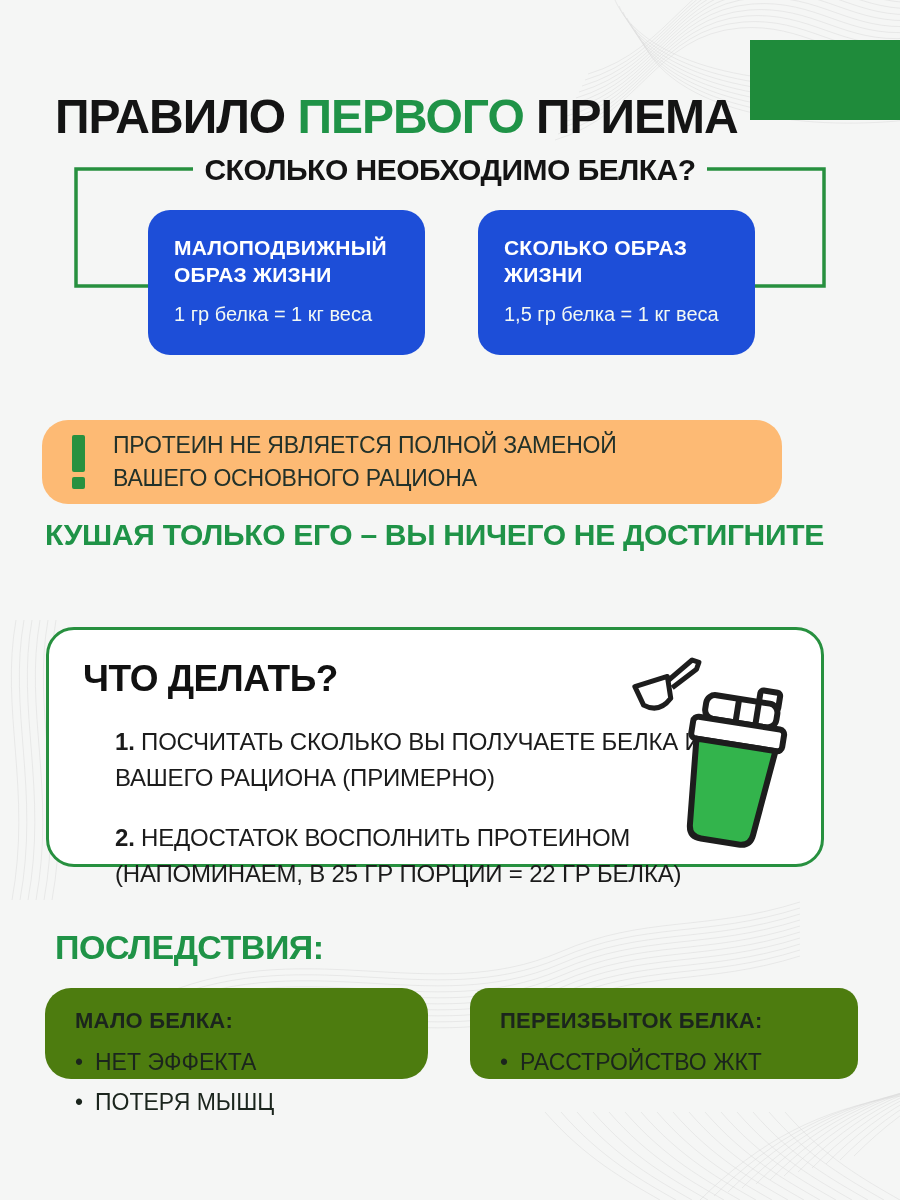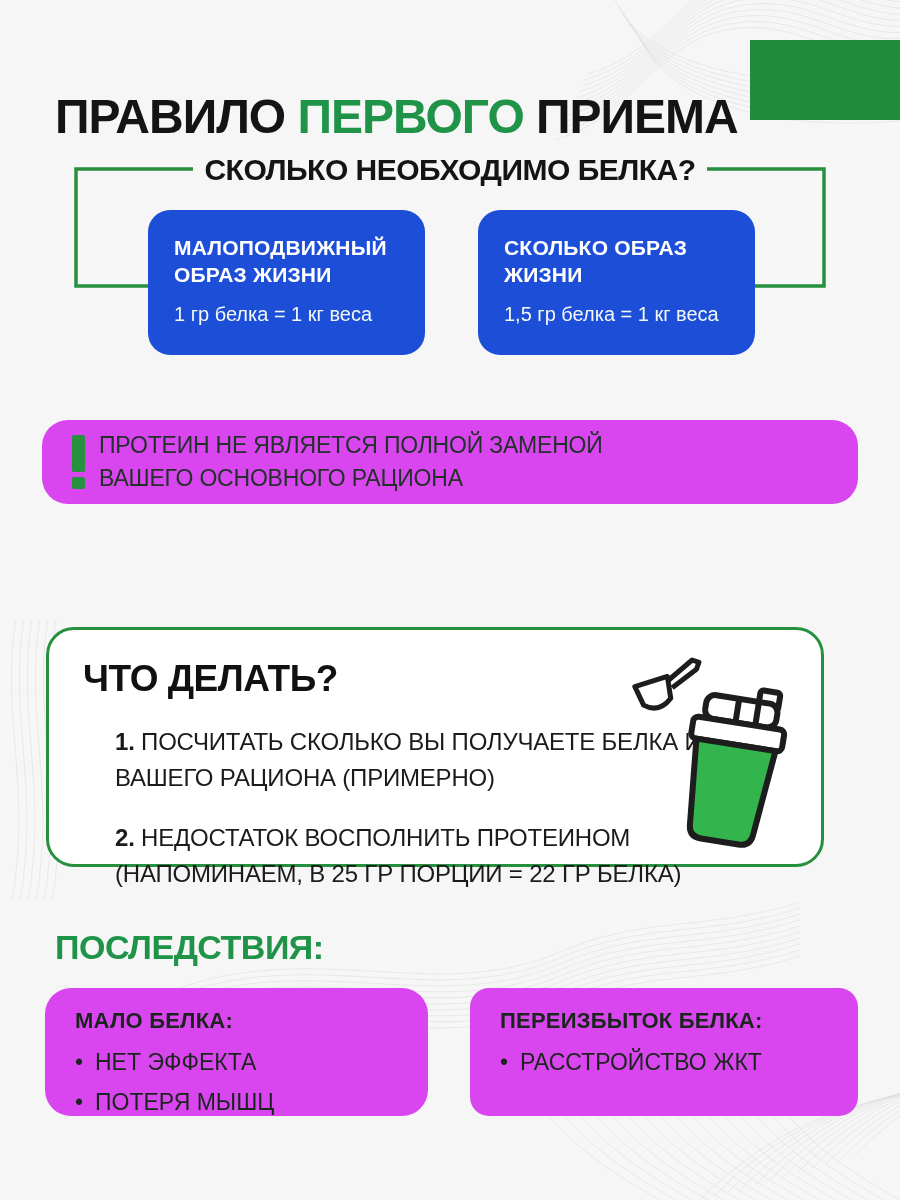--- a/index.html
+++ b/index.html
@@ -39,23 +39,23 @@
     background:#1d4ed8;border-radius:22px;color:#ffffff;
     padding:24px 26px;box-sizing:border-box;
   }
   .protein-card.left{left:148px;}
   .protein-card.right{left:478px;}
   .protein-card .pc-title{font-size:21px;font-weight:bold;line-height:1.3;letter-spacing:0.2px;}
   .protein-card .pc-formula{font-size:20px;margin-top:14px;color:#f2f8f3;}
 
   
   .warning-banner{
-    position:absolute;left:42px;top:420px;width:816px;height:84px;z-index:2;
-    background:#d946ef;border-radius:26px;
-    display:flex;align-items:center;gap:14px;padding:0 30px;box-sizing:border-box;
+    position:absolute;left:42px;top:420px;width:740px;height:84px;z-index:2;
+    background:#fdba74;border-radius:26px;
+    display:flex;align-items:center;gap:28px;padding:0 30px;box-sizing:border-box;
   }
   .excl{display:flex;flex-direction:column;align-items:center;gap:5px;flex:0 0 auto;}
   .excl .bar{width:13px;height:37px;background:#28913f;border-radius:2px;}
   .excl .dot{width:13px;height:12px;background:#28913f;border-radius:2px;}
   .warning-text{font-size:23px;line-height:1.45;color:#22312a;font-weight:500;letter-spacing:-0.2px;}
 
   
   .slogan{
     position:absolute;left:45px;top:518px;width:830px;z-index:2;
     font-size:30px;font-weight:bold;letter-spacing:-0.3px;color:#1f9347;white-space:nowrap;
@@ -72,22 +72,22 @@
   .todo-step{font-size:24px;line-height:1.5;letter-spacing:-0.2px;color:#1b1b1b;}
   .todo-step .num{font-weight:bold;}
   .shaker-wrap{position:absolute;right:18px;top:16px;width:180px;height:212px;}
 
   
   .cons-heading{
     position:absolute;left:55px;top:928px;z-index:2;
     font-size:34px;font-weight:bold;letter-spacing:-0.5px;color:#1f9347;
   }
   .cons-card{
-    position:absolute;top:988px;height:128px;z-index:2;
-    background:#d946ef;border-radius:26px;
+    position:absolute;top:988px;height:91px;z-index:2;
+    background:#4d7c0f;border-radius:26px;
     padding:20px 30px;box-sizing:border-box;color:#1b251d;
   }
   .cons-card.left{left:45px;width:383px;}
   .cons-card.right{left:470px;width:388px;border-radius:19px;}
   .cons-title{font-size:22px;font-weight:bold;letter-spacing:0.2px;}
   .cons-list{list-style:none;margin:8px 0 0 0;padding:0;}
   .cons-list li{font-size:23px;line-height:1.75;position:relative;padding-left:20px;}
   .cons-list li::before{content:"•";position:absolute;left:0;top:0;}
 </style>
 </head>
@@ -186,20 +186,21 @@
     <div class="excl">
       <div class="bar"></div>
       <div class="dot"></div>
     </div>
     <div class="warning-text">
       <div>ПРОТЕИН НЕ ЯВЛЯЕТСЯ ПОЛНОЙ ЗАМЕНОЙ</div>
       <div>ВАШЕГО ОСНОВНОГО РАЦИОНА</div>
     </div>
   </div>
 
+  <div class="slogan">КУШАЯ ТОЛЬКО ЕГО – ВЫ НИЧЕГО НЕ ДОСТИГНИТЕ</div>
 
   <div class="todo-box">
     <div class="todo-heading">ЧТО ДЕЛАТЬ?</div>
     <div class="todo-steps">
       <p class="todo-step"><span class="num">1.</span> <span>ПОСЧИТАТЬ СКОЛЬКО ВЫ ПОЛУЧАЕТЕ БЕЛКА ИЗ ВАШЕГО РАЦИОНА (ПРИМЕРНО)</span></p>
       <p class="todo-step"><span class="num">2.</span> <span>НЕДОСТАТОК ВОСПОЛНИТЬ ПРОТЕИНОМ (НАПОМИНАЕМ, В 25 ГР ПОРЦИИ = 22 ГР БЕЛКА)</span></p>
     </div>
     <div class="shaker-wrap">
       <svg width="180" height="212" viewBox="0 0 180 212">
 

